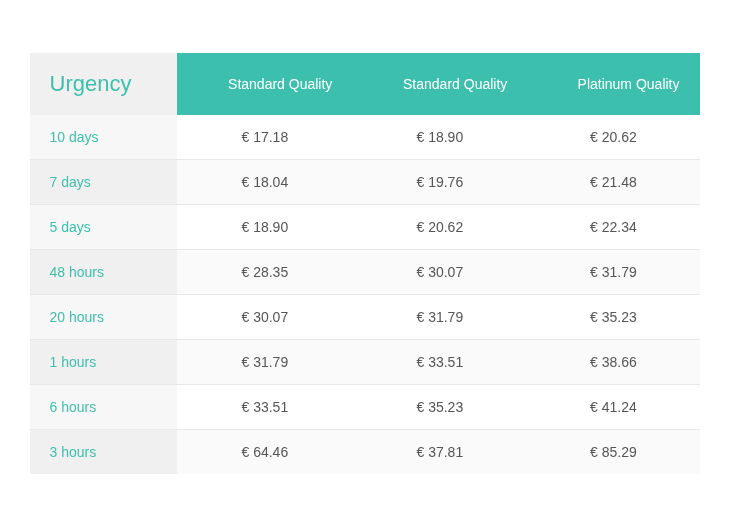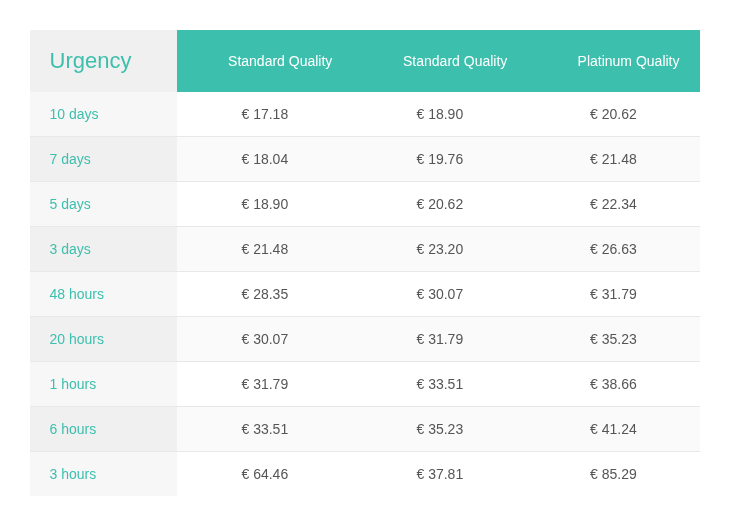--- a/index.html
+++ b/index.html
@@ -100,26 +100,20 @@
         <td>€ 19.76</td>
         <td>€ 21.48</td>
       </tr>
       <tr>
         <td class="urgency-cell">5 days</td>
         <td>€ 18.90</td>
         <td>€ 20.62</td>
         <td>€ 22.34</td>
       </tr>
       <tr>
-        <td class="urgency-cell">3 days</td>
-        <td>€ 21.48</td>
-        <td>€ 23.20</td>
-        <td>€ 26.63</td>
-      </tr>
-      <tr>
         <td class="urgency-cell">48 hours</td>
         <td>€ 28.35</td>
         <td>€ 30.07</td>
         <td>€ 31.79</td>
       </tr>
       <tr>
         <td class="urgency-cell">20 hours</td>
         <td>€ 30.07</td>
         <td>€ 31.79</td>
         <td>€ 35.23</td>

